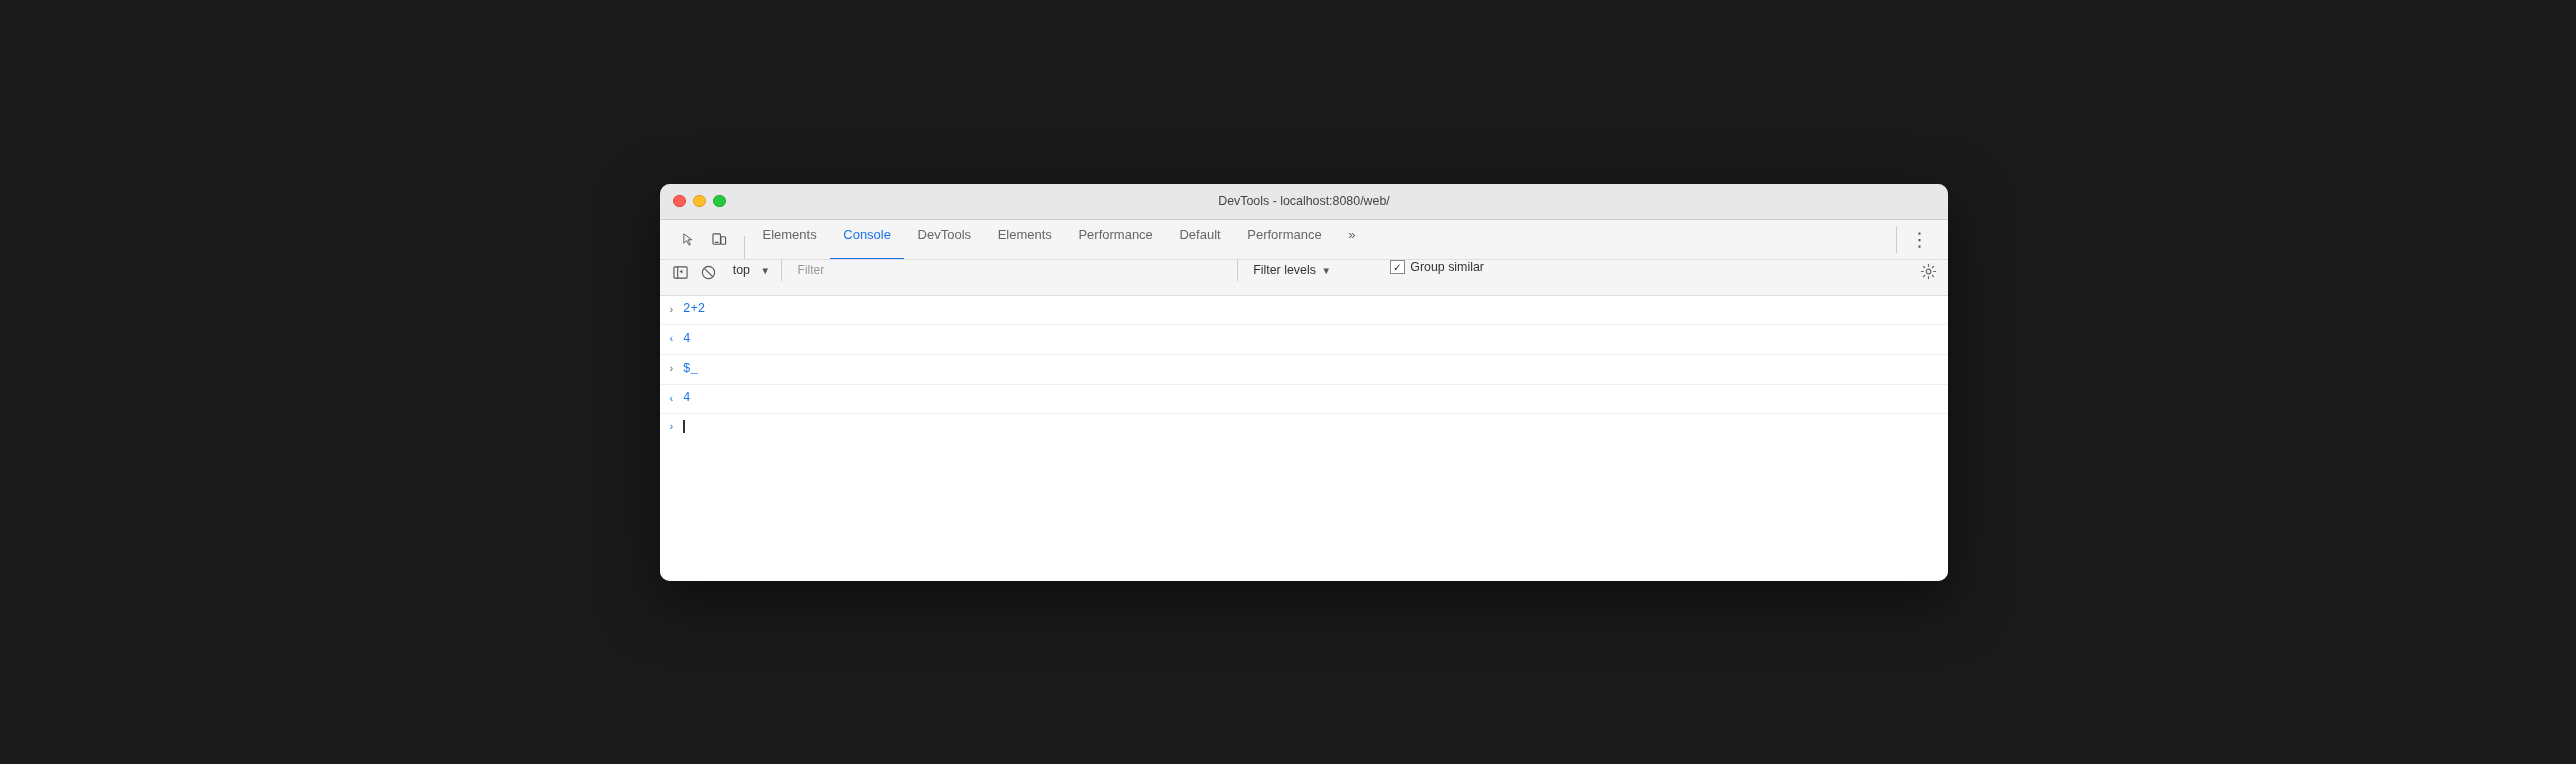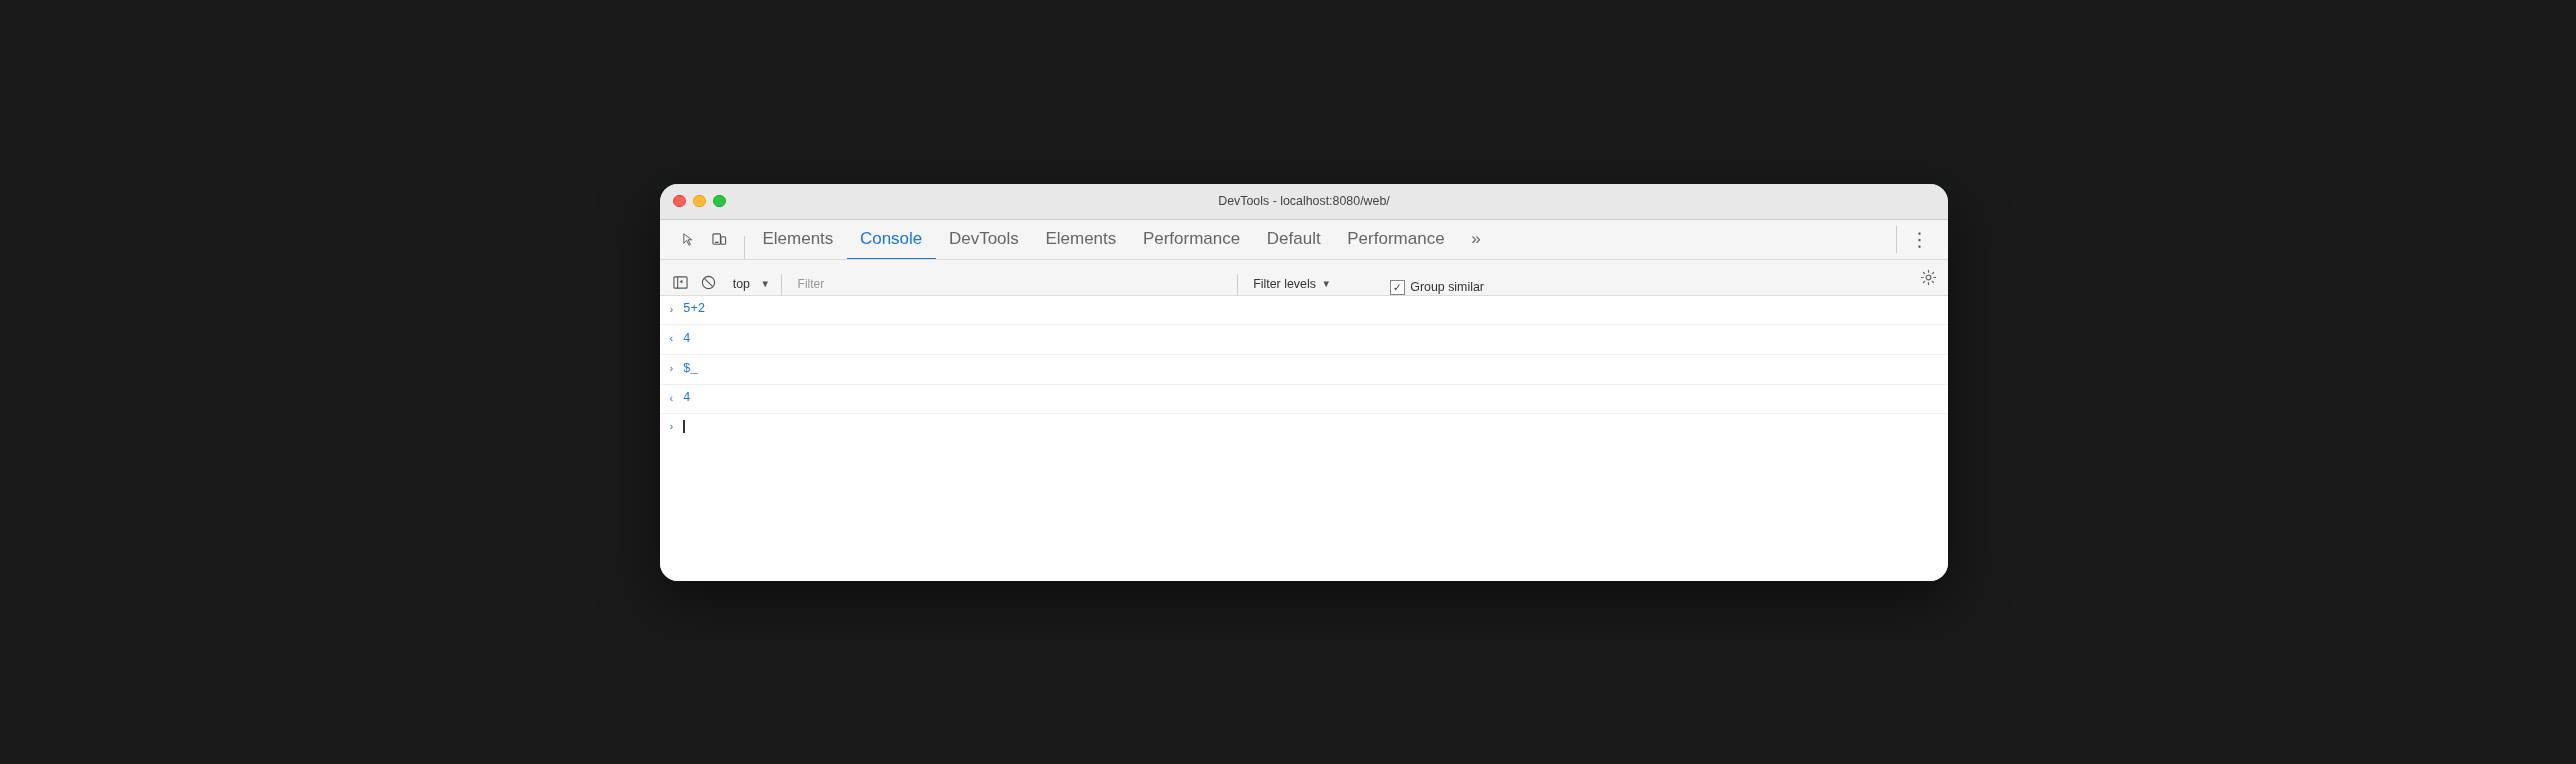--- a/index.html
+++ b/index.html
@@ -13,21 +13,21 @@
       display: flex;
       align-items: center;
       justify-content: center;
       min-height: 100vh;
       font-family: -apple-system, BlinkMacSystemFont, 'Helvetica Neue', Arial, sans-serif;
     }
 
     .devtools-window {
       width: 1288px;
       background: #86efac;
-      border-radius: 18px;
+      border-radius: 10px;
       box-shadow: 0 19px 57px rgba(0,0,0,0.5);
       overflow: hidden;
       margin-left: 32px;
     }
 
     
     .title-bar {
       background: #e8e8e8;
       height: 36px;
       display: flex;
@@ -102,26 +102,25 @@
 
     .tabs {
       display: flex;
       align-items: flex-end;
       height: 100%;
       flex: 1;
     }
 
     .tab {
       padding: 7.6px 13.3px;
-      font-size: 17px;
+      font-size: 13px;
       color: #666;
       cursor: pointer;
       height: 100%;
       display: flex;
-      align-items: center;
       border-bottom: 1.9px solid transparent;
       white-space: nowrap;
       user-select: none;
     }
 
     .tab.active {
       color: #1a73e8;
       border-bottom: 1.9px solid #1a73e8;
       font-weight: 400;
     }
@@ -146,21 +145,21 @@
       cursor: pointer;
       padding: 3.8px 5.7px;
       letter-spacing: -1.9px;
     }
 
     
     .console-toolbar {
       background: #f5f5f5;
       height: 36px;
       display: flex;
-      align-items: flex-end;
+      align-items: flex-start;
       padding: 0 7.6px;
       border-bottom: 1px solid #ddd;
       gap: 3.8px;
     }
 
     .toolbar-icon-btn {
       width: 25px;
       height: 25px;
       display: flex;
       align-items: center;
@@ -456,21 +455,21 @@
       </svg>
     </div>
   </div>
 
   <div class="console-content">
 
     <div class="console-row">
       <div class="row-arrow">
         <span class="arrow-right">›</span>
       </div>
-      <span class="text-blue">5+2</span>
+      <span class="text-blue">2+2</span>
     </div>
 
     <div class="console-row">
       <div class="row-arrow">
         <span class="arrow-left" style="color:#1a73e8;">‹</span>
       </div>
       <span class="text-blue">4</span>
     </div>
 
     <div class="console-row">

